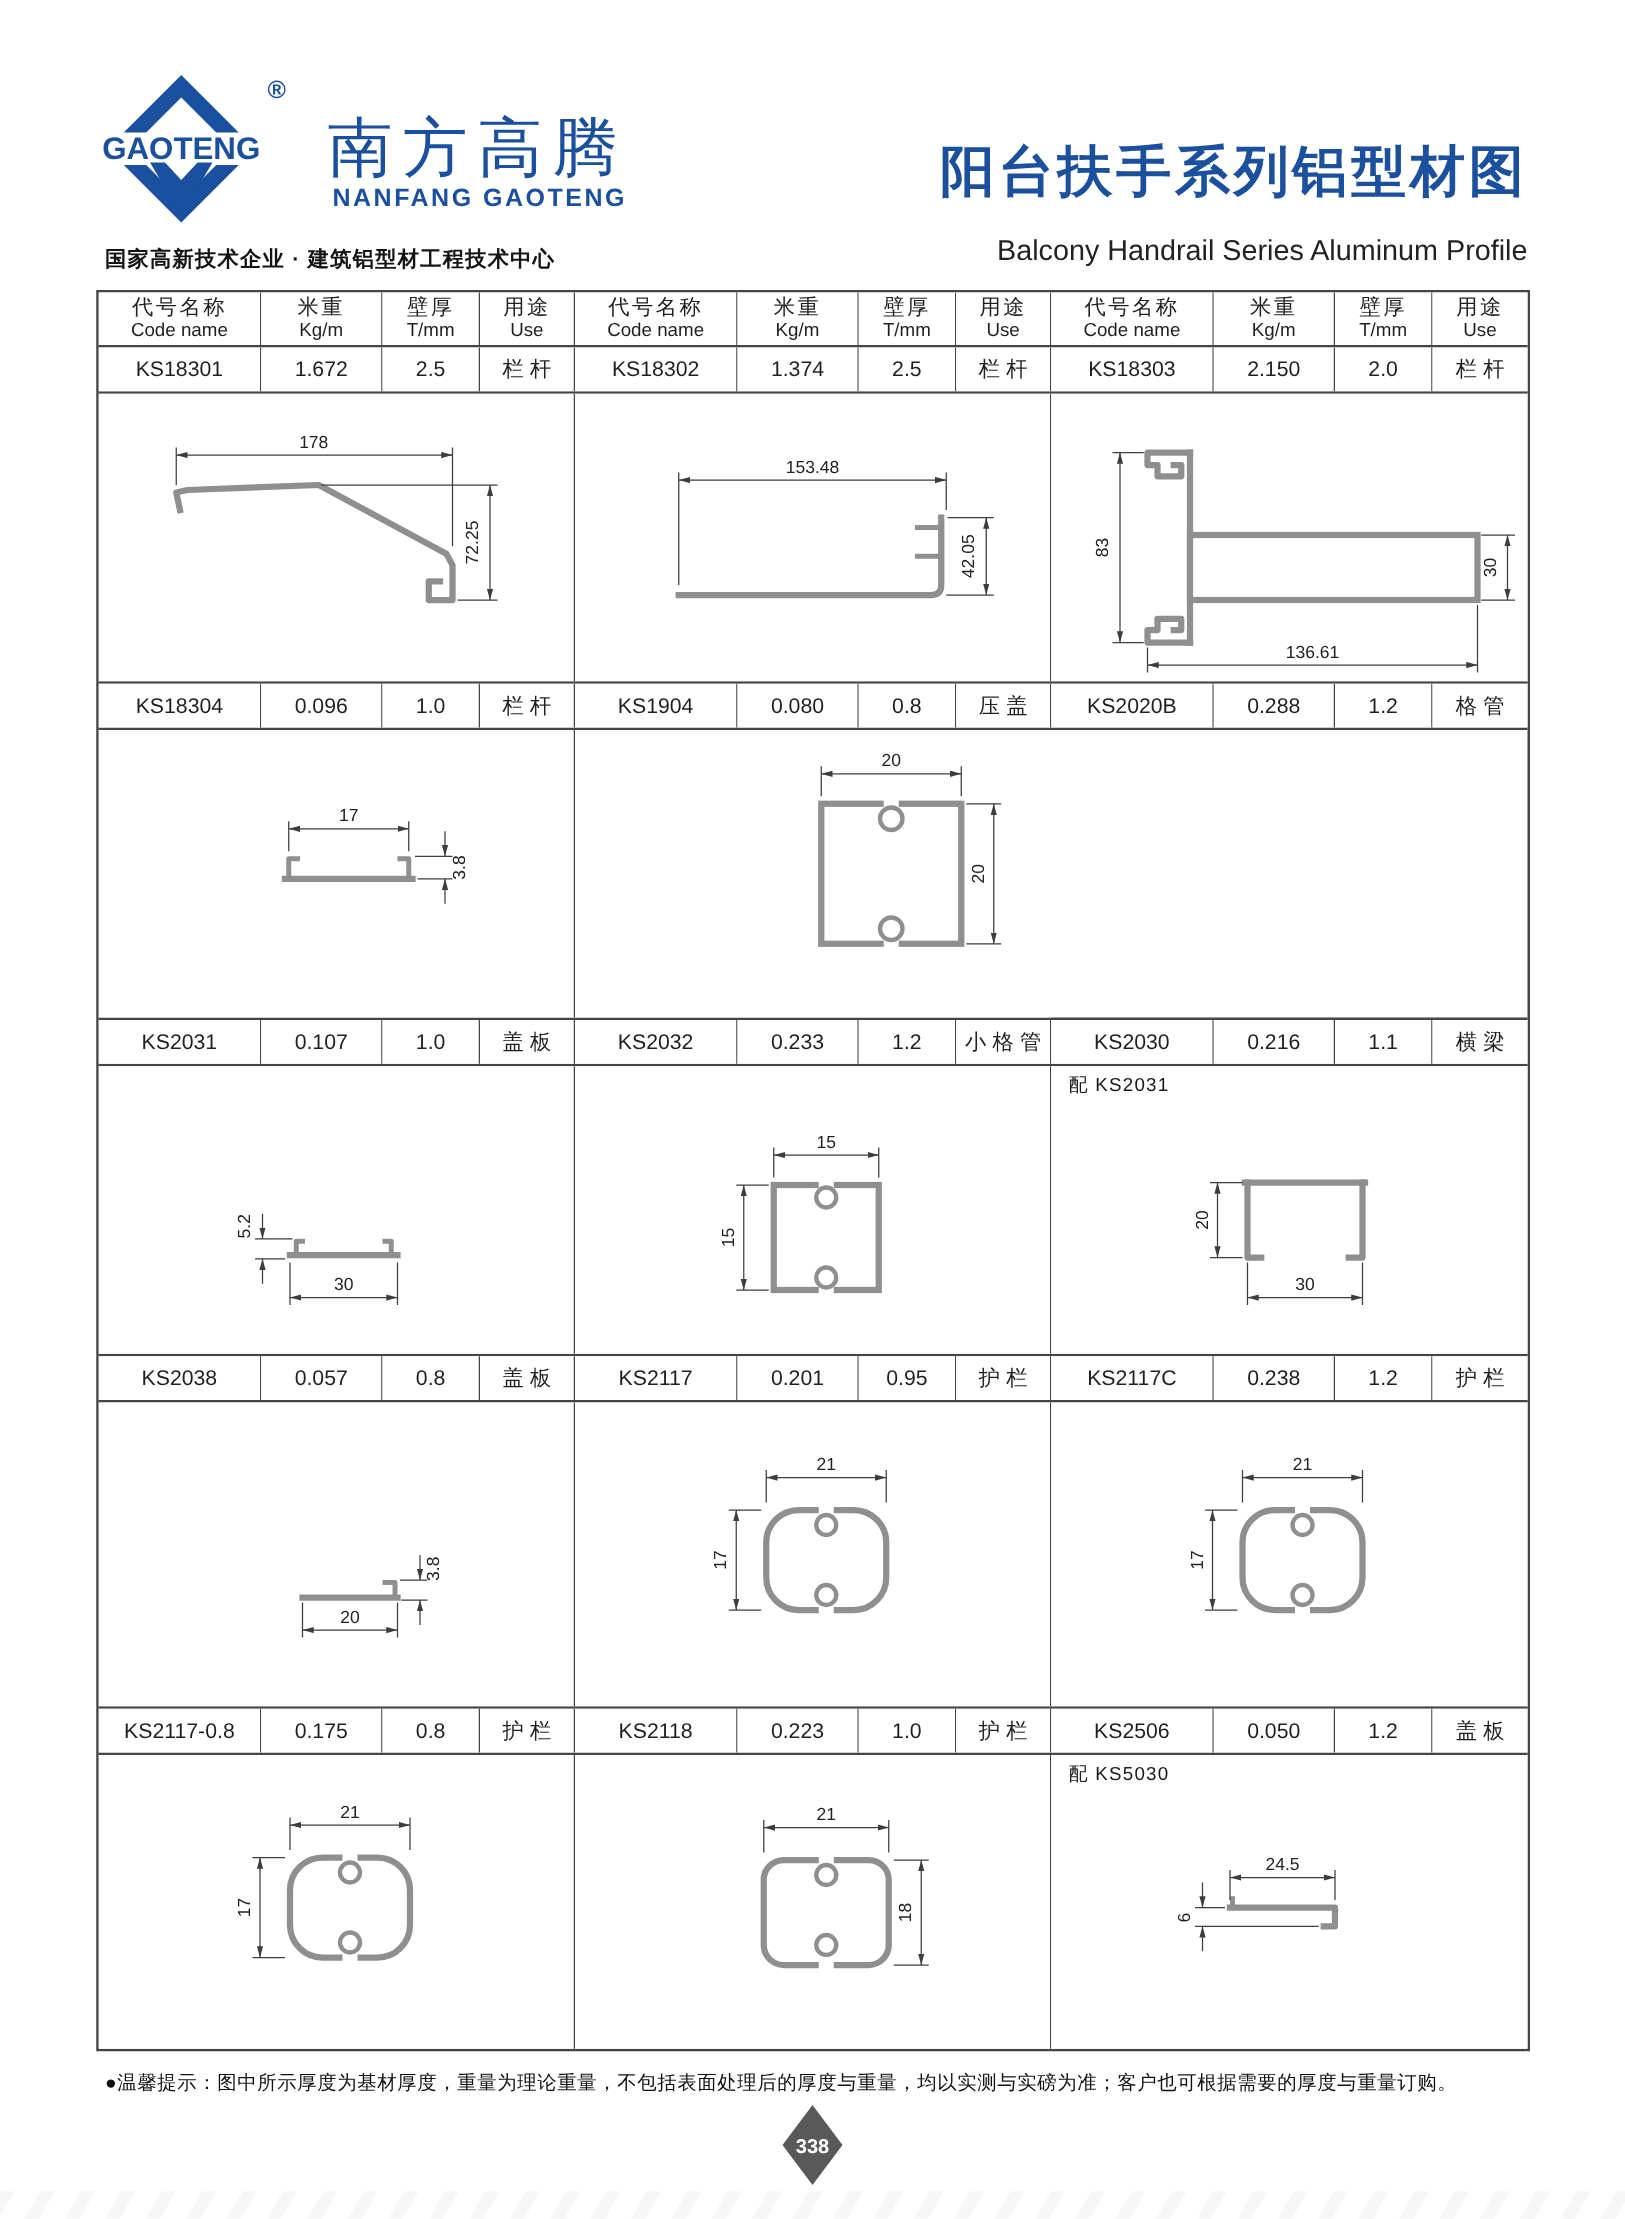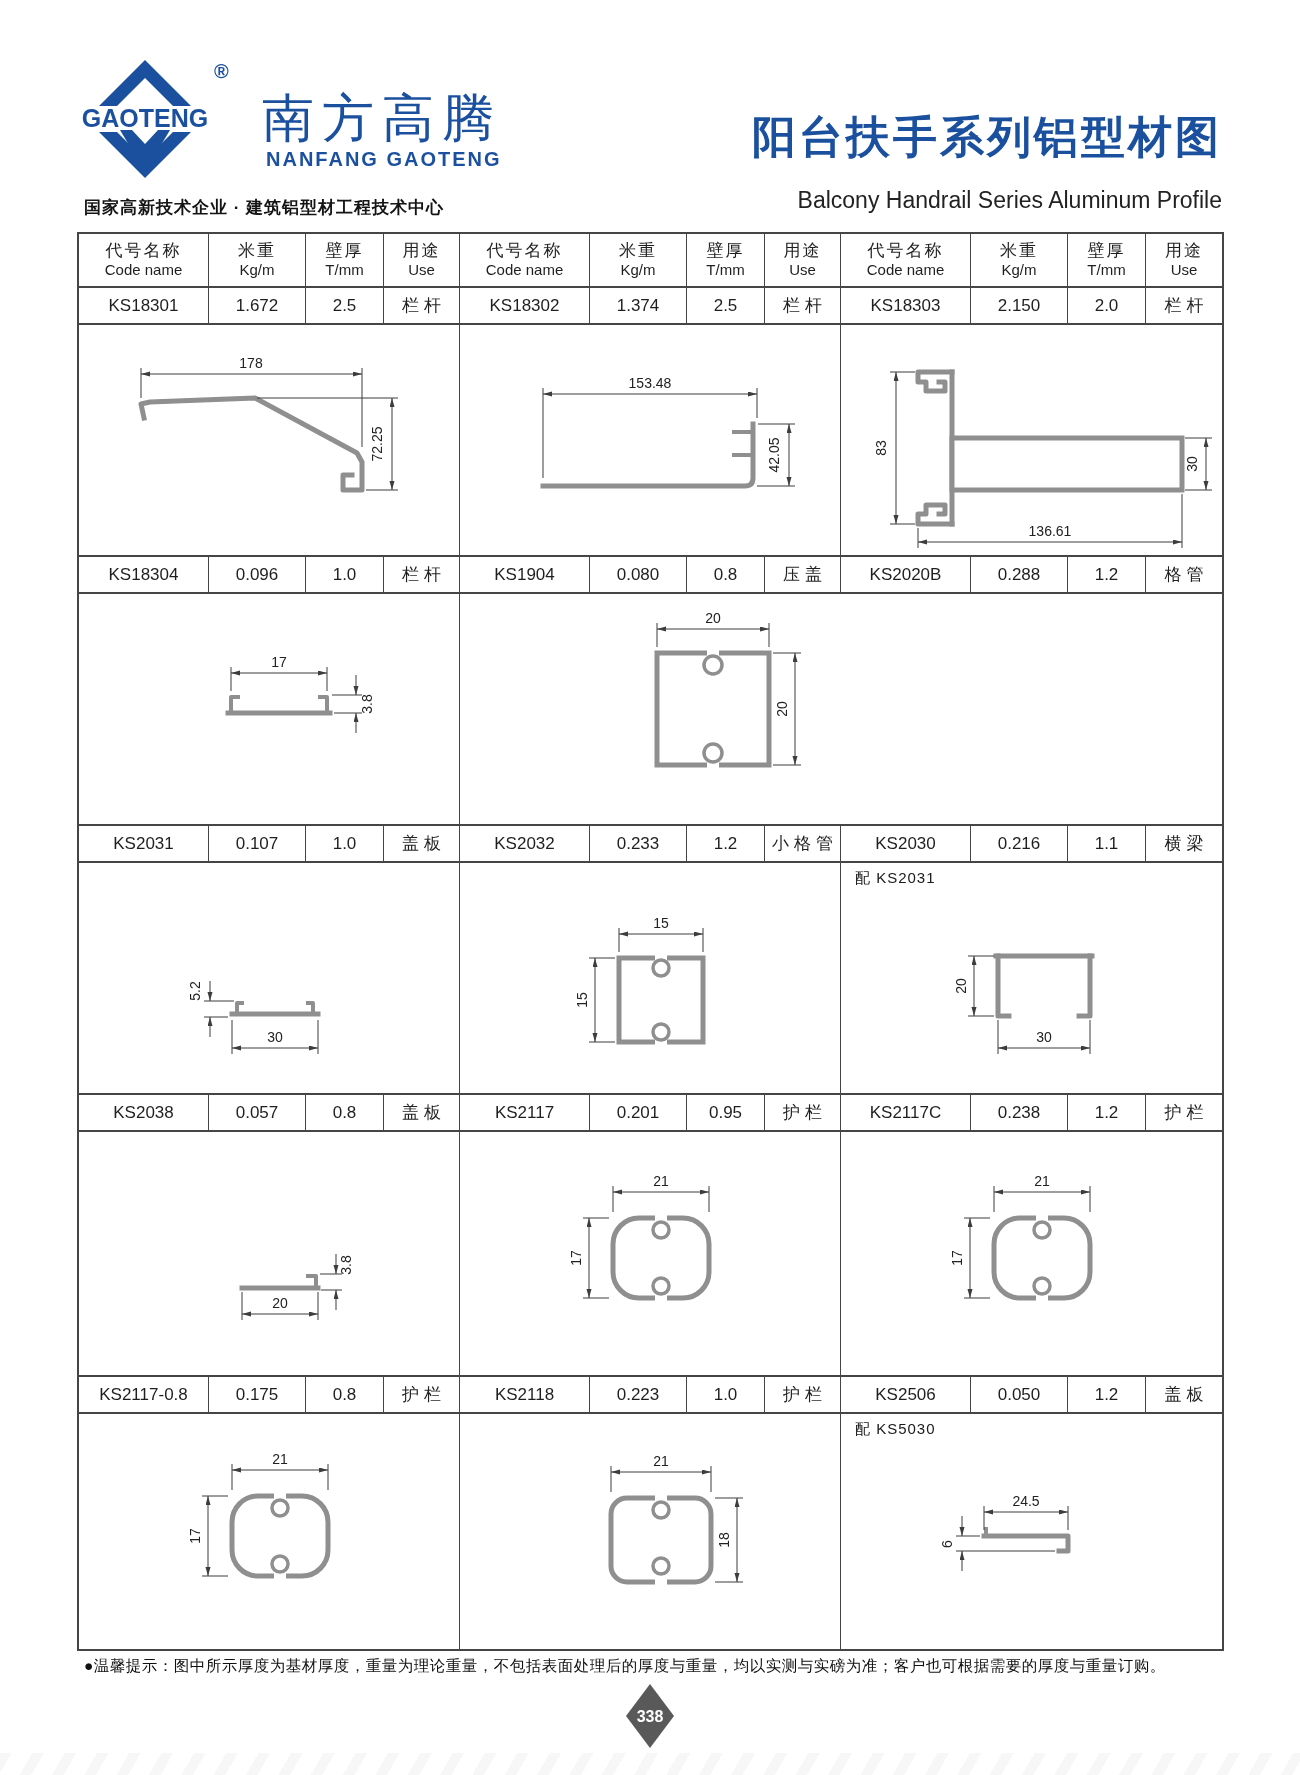--- a/index.html
+++ b/index.html
@@ -15,21 +15,21 @@
   .title-cn{font-size:44px;font-weight:bold;color:#1b509f;letter-spacing:3px;white-space:nowrap}
   .title-en{font-size:23px;color:#222;margin-top:20px;white-space:nowrap}
 
   
   .table{position:absolute;left:77px;top:232px;border:2px solid #454545;background:#fff}
   .trow{display:grid;grid-template-columns:130px 97px 78px 76px 130px 97px 78px 76px 130px 97px 78px 76px;border-bottom:2px solid #454545}
   .trow:last-child{border-bottom:none}
   .trow.draw{grid-template-columns:381px 381px 381px}
   .cell{border-right:1px solid #454545;display:flex;align-items:center;justify-content:center;background:#fff}
   .cell:last-child{border-right:none}
-  .hrow{height:54px}
+  .hrow{height:44px}
   .hcell{flex-direction:column;line-height:1.18}
   .hcell .cn{font-size:17px;color:#1f1f1f;letter-spacing:2px}
   .hcell .en{font-size:15px;color:#1f1f1f}
   .drow{height:37px;font-size:17px;color:#1f1f1f}
   .use{letter-spacing:5px;text-indent:5px}
   .draw .cell{position:relative;overflow:hidden}
   .h232{height:232px}.h245{height:245px}.h235{height:235px}
   .note{position:absolute;left:14px;top:6px;font-size:15px;color:#1a1a1a;letter-spacing:1px}
 
   

